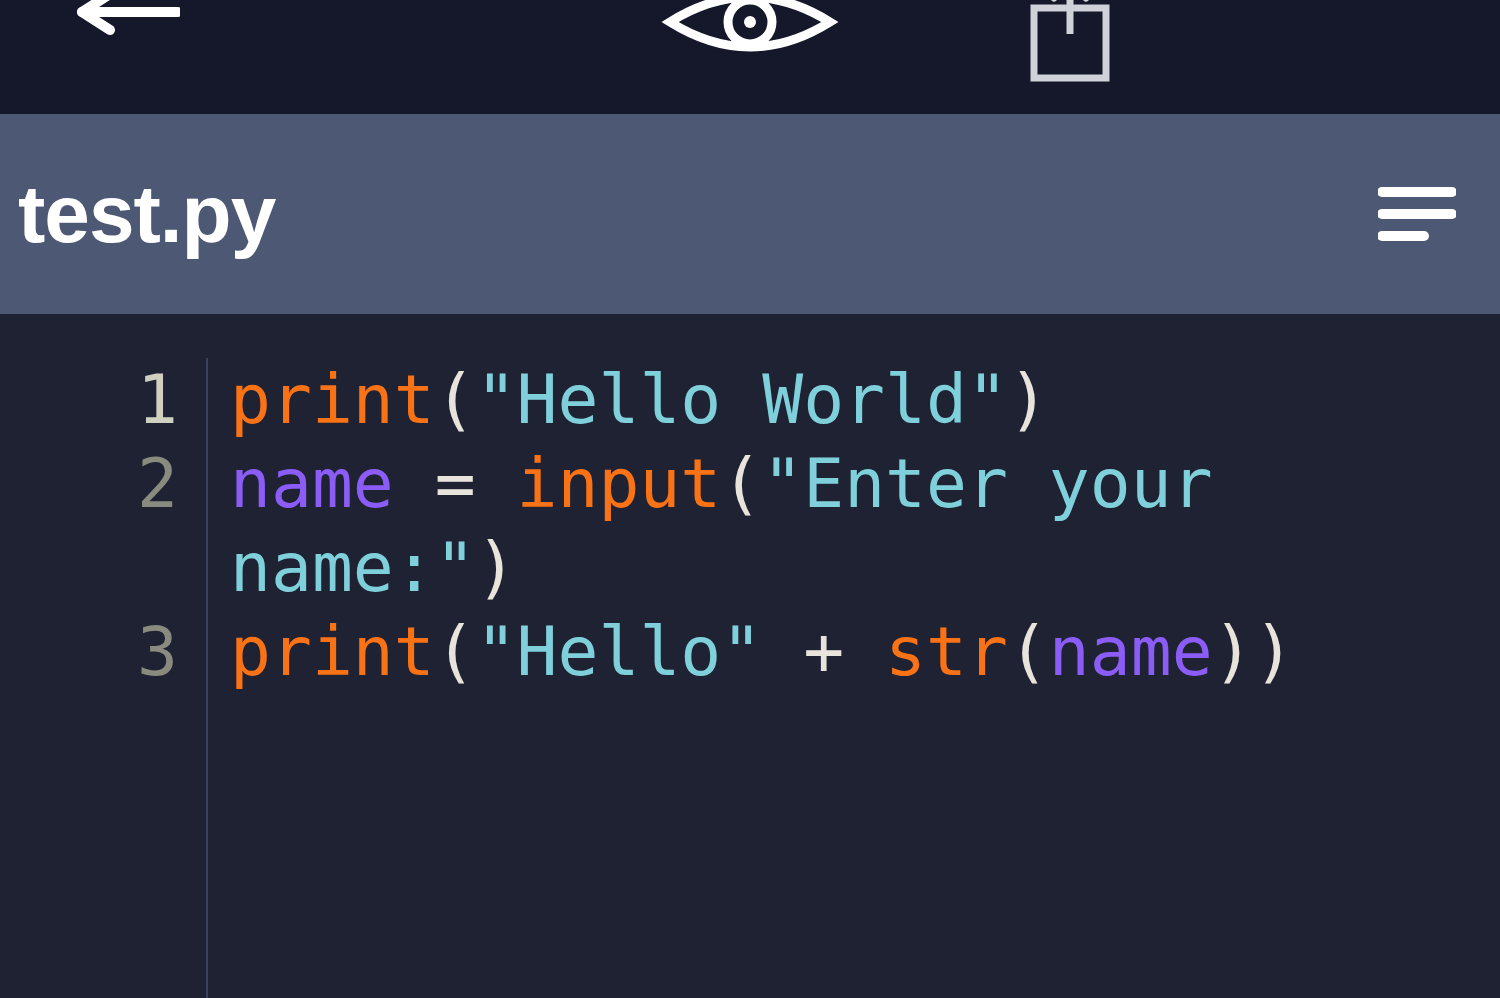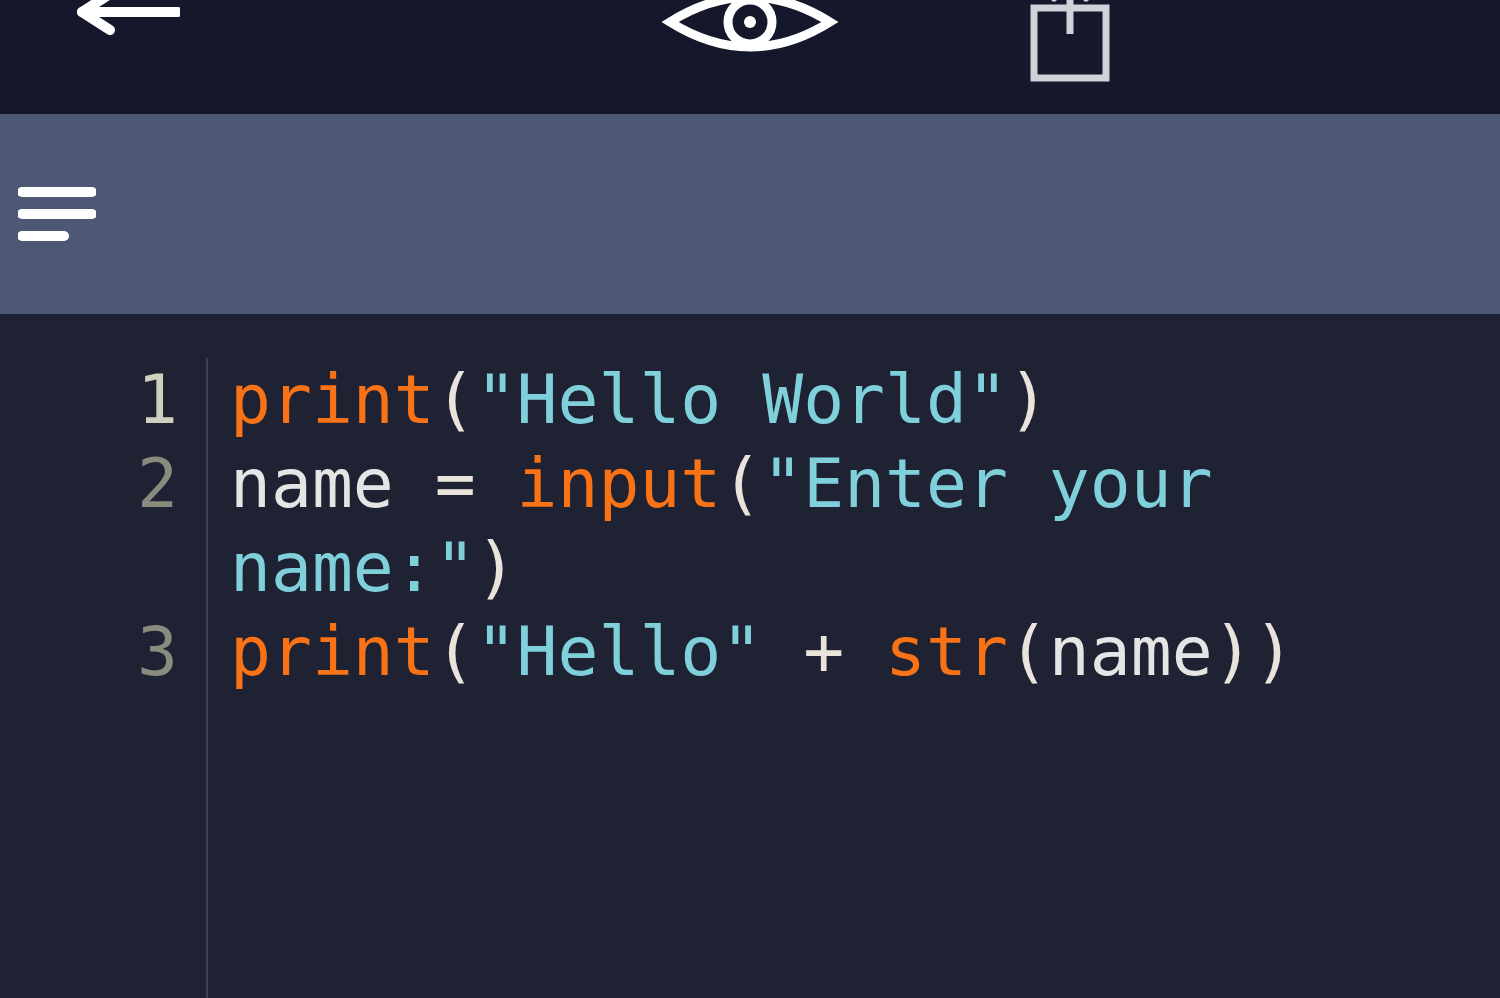--- a/index.html
+++ b/index.html
@@ -84,21 +84,21 @@
   .code {
     flex: 1;
     font-family: "Menlo", "Consolas", monospace;
     font-size: 68px;
     line-height: 84px;
     padding-left: 22px;
     white-space: pre;
   }
   .code .row { height: 84px; }
   .tok-fn   { color: #f97316; }  
-  .tok-id   { color: #e5e5e5; }  
+  .tok-id   { color: #8b5cf6; }  
   .tok-str  { color: #7fd0db; }  
   .tok-pun  { color: #e8e4dc; }
 </style>
 </head>
 <body>
 
 <div class="topbar">
   <div class="back-btn">
     <span>
       <svg width="110" height="60" viewBox="0 0 110 60">
@@ -124,20 +124,21 @@
       <svg width="100" height="110" viewBox="0 0 100 110">
         <rect x="14" y="34" width="72" height="70" fill="none" stroke="#cfd2d8" stroke-width="7"></rect>
         <line x1="50" y1="8" x2="50" y2="60" stroke="#cfd2d8" stroke-width="7"></line>
         <polyline points="34,24 50,8 66,24" fill="none" stroke="#cfd2d8" stroke-width="7" stroke-linecap="round"></polyline>
       </svg>
     </span>
   </div>
 </div>
 
 <div class="filebar">
+  <div class="filename">test.py</div>
   <div class="list-btn">
     <span>
       <svg width="78" height="60" viewBox="0 0 78 60">
         <line x1="4" y1="8" x2="74" y2="8" stroke="#fff" stroke-width="10" stroke-linecap="round"></line>
         <line x1="4" y1="30" x2="74" y2="30" stroke="#fff" stroke-width="10" stroke-linecap="round"></line>
         <line x1="4" y1="52" x2="46" y2="52" stroke="#fff" stroke-width="10" stroke-linecap="round"></line>
       </svg>
     </span>
   </div>
 </div>

